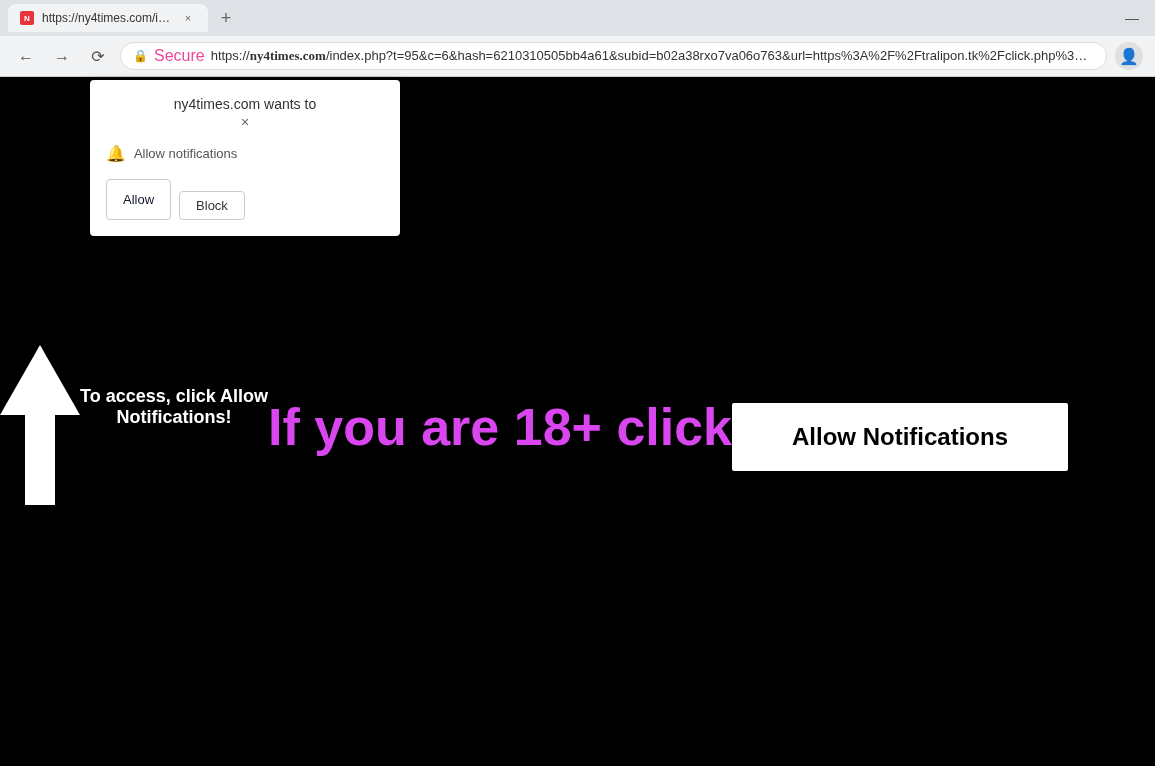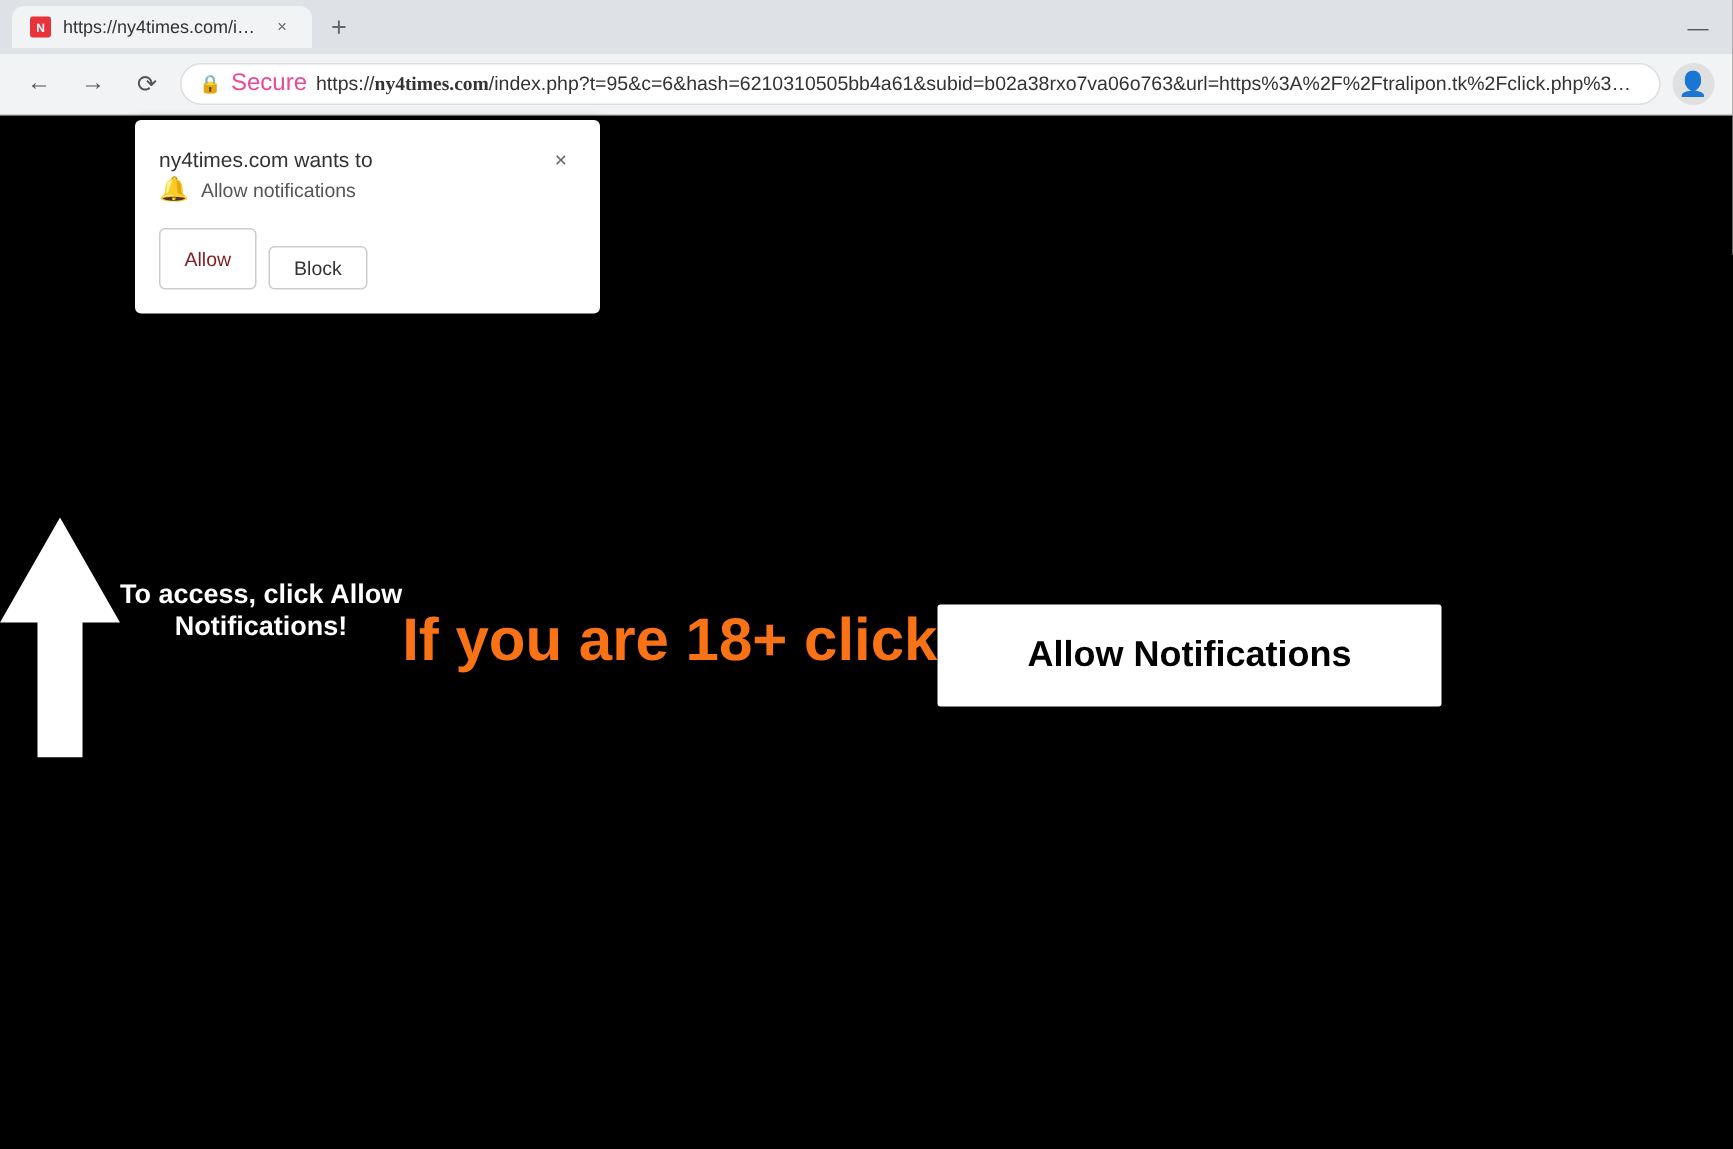--- a/index.html
+++ b/index.html
@@ -150,20 +150,22 @@
       border-radius: 4px;
       box-shadow: 0 2px 10px rgba(0,0,0,0.3);
       padding: 16px;
       z-index: 100;
     }
 
     .popup-header {
       display: flex;
       justify-content: space-between;
       align-items: center;
+      margin-bottom: 12px;
+      flex-direction: column;
     }
 
     .popup-title {
       font-size: 14px;
       color: #333;
       font-weight: 400;
     }
 
     .popup-close {
       width: 20px; height: 20px;
@@ -193,21 +195,21 @@
       gap: 8px;
     }
 
     .btn-allow {
       padding: 6px 16px;
       border: 1px solid #ccc;
       background: white;
       border-radius: 4px;
       font-size: 13px;
       cursor: pointer;
-      color: #7f1d1d;
+      color: #0f172a;
     }
 
     .btn-block {
       padding: 6px 16px;
       border: 1px solid #ccc;
       background: white;
       border-radius: 4px;
       font-size: 13px;
       cursor: pointer;
       color: #333;
@@ -228,22 +230,22 @@
 
     .access-text {
       color: white;
       font-size: 18px;
       font-weight: bold;
       text-align: center;
       margin-bottom: 60px;
     }
 
     .age-text {
-      color: #f97316;
-      font-size: 40px;
+      color: #d946ef;
+      font-size: 52px;
       font-weight: bold;
       text-align: center;
       margin-bottom: 20px;
     }
 
     .allow-btn {
       background: white;
       color: black;
       border: none;
       padding: 20px 60px;

